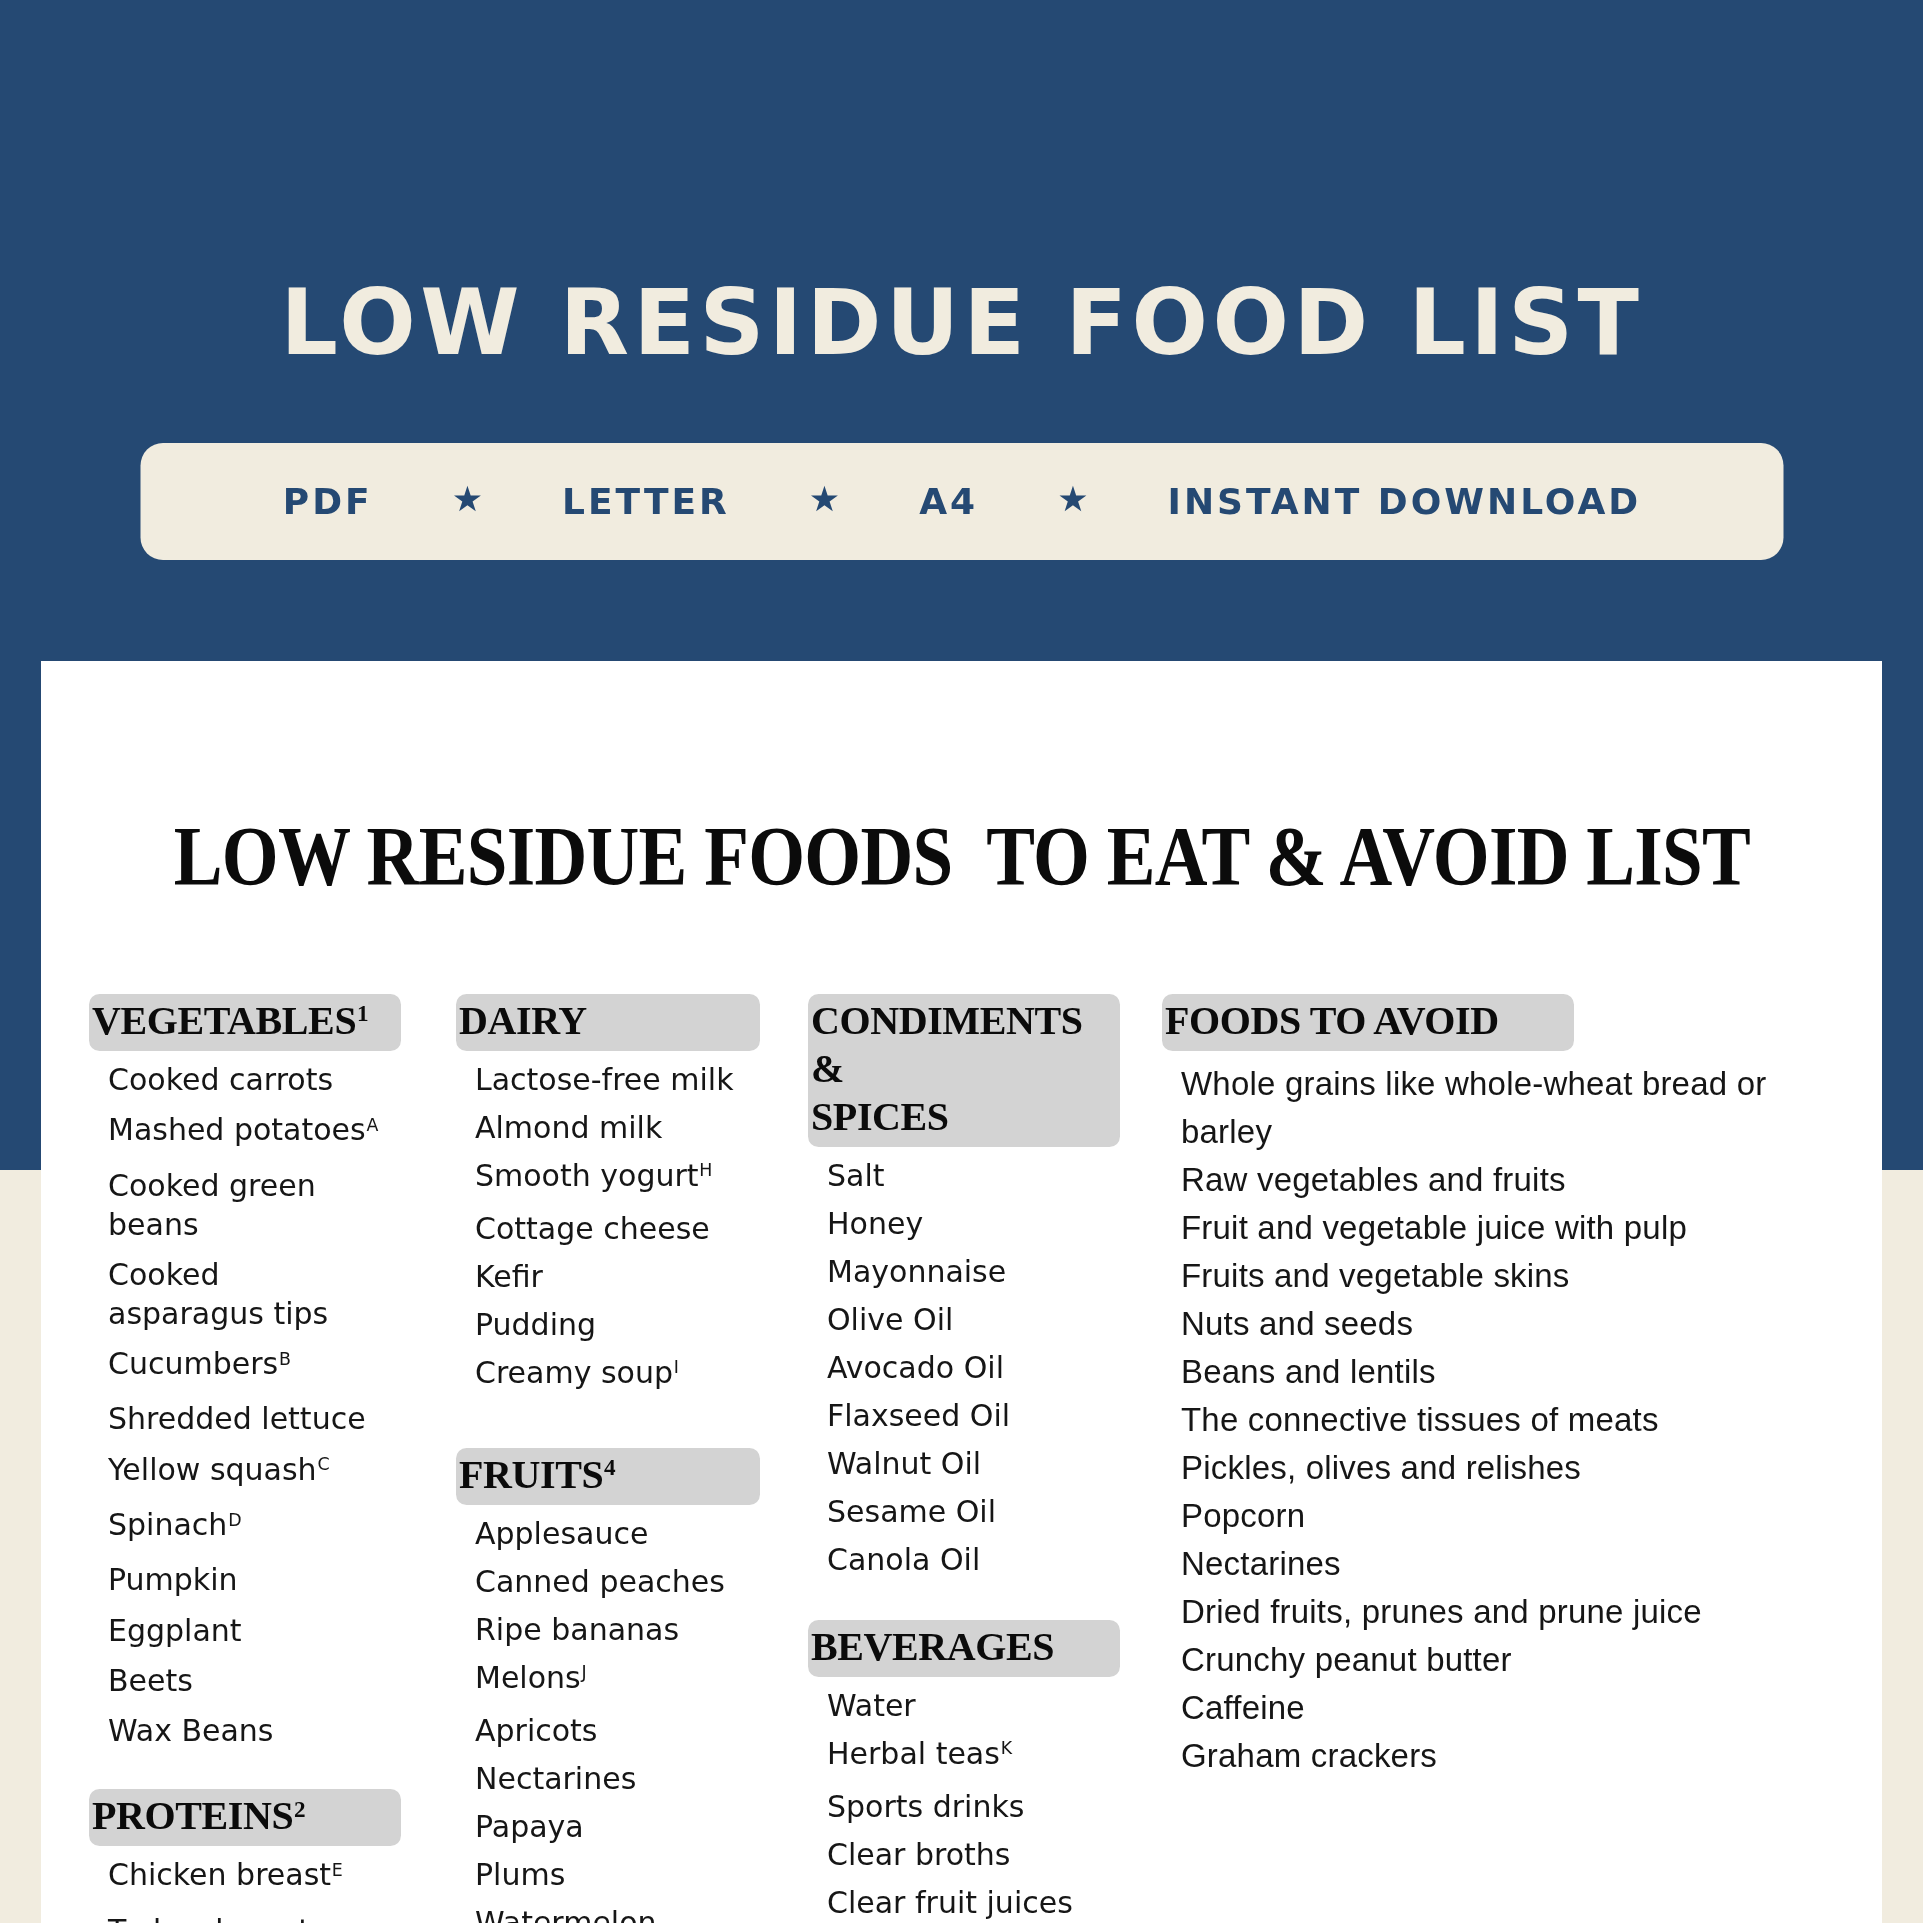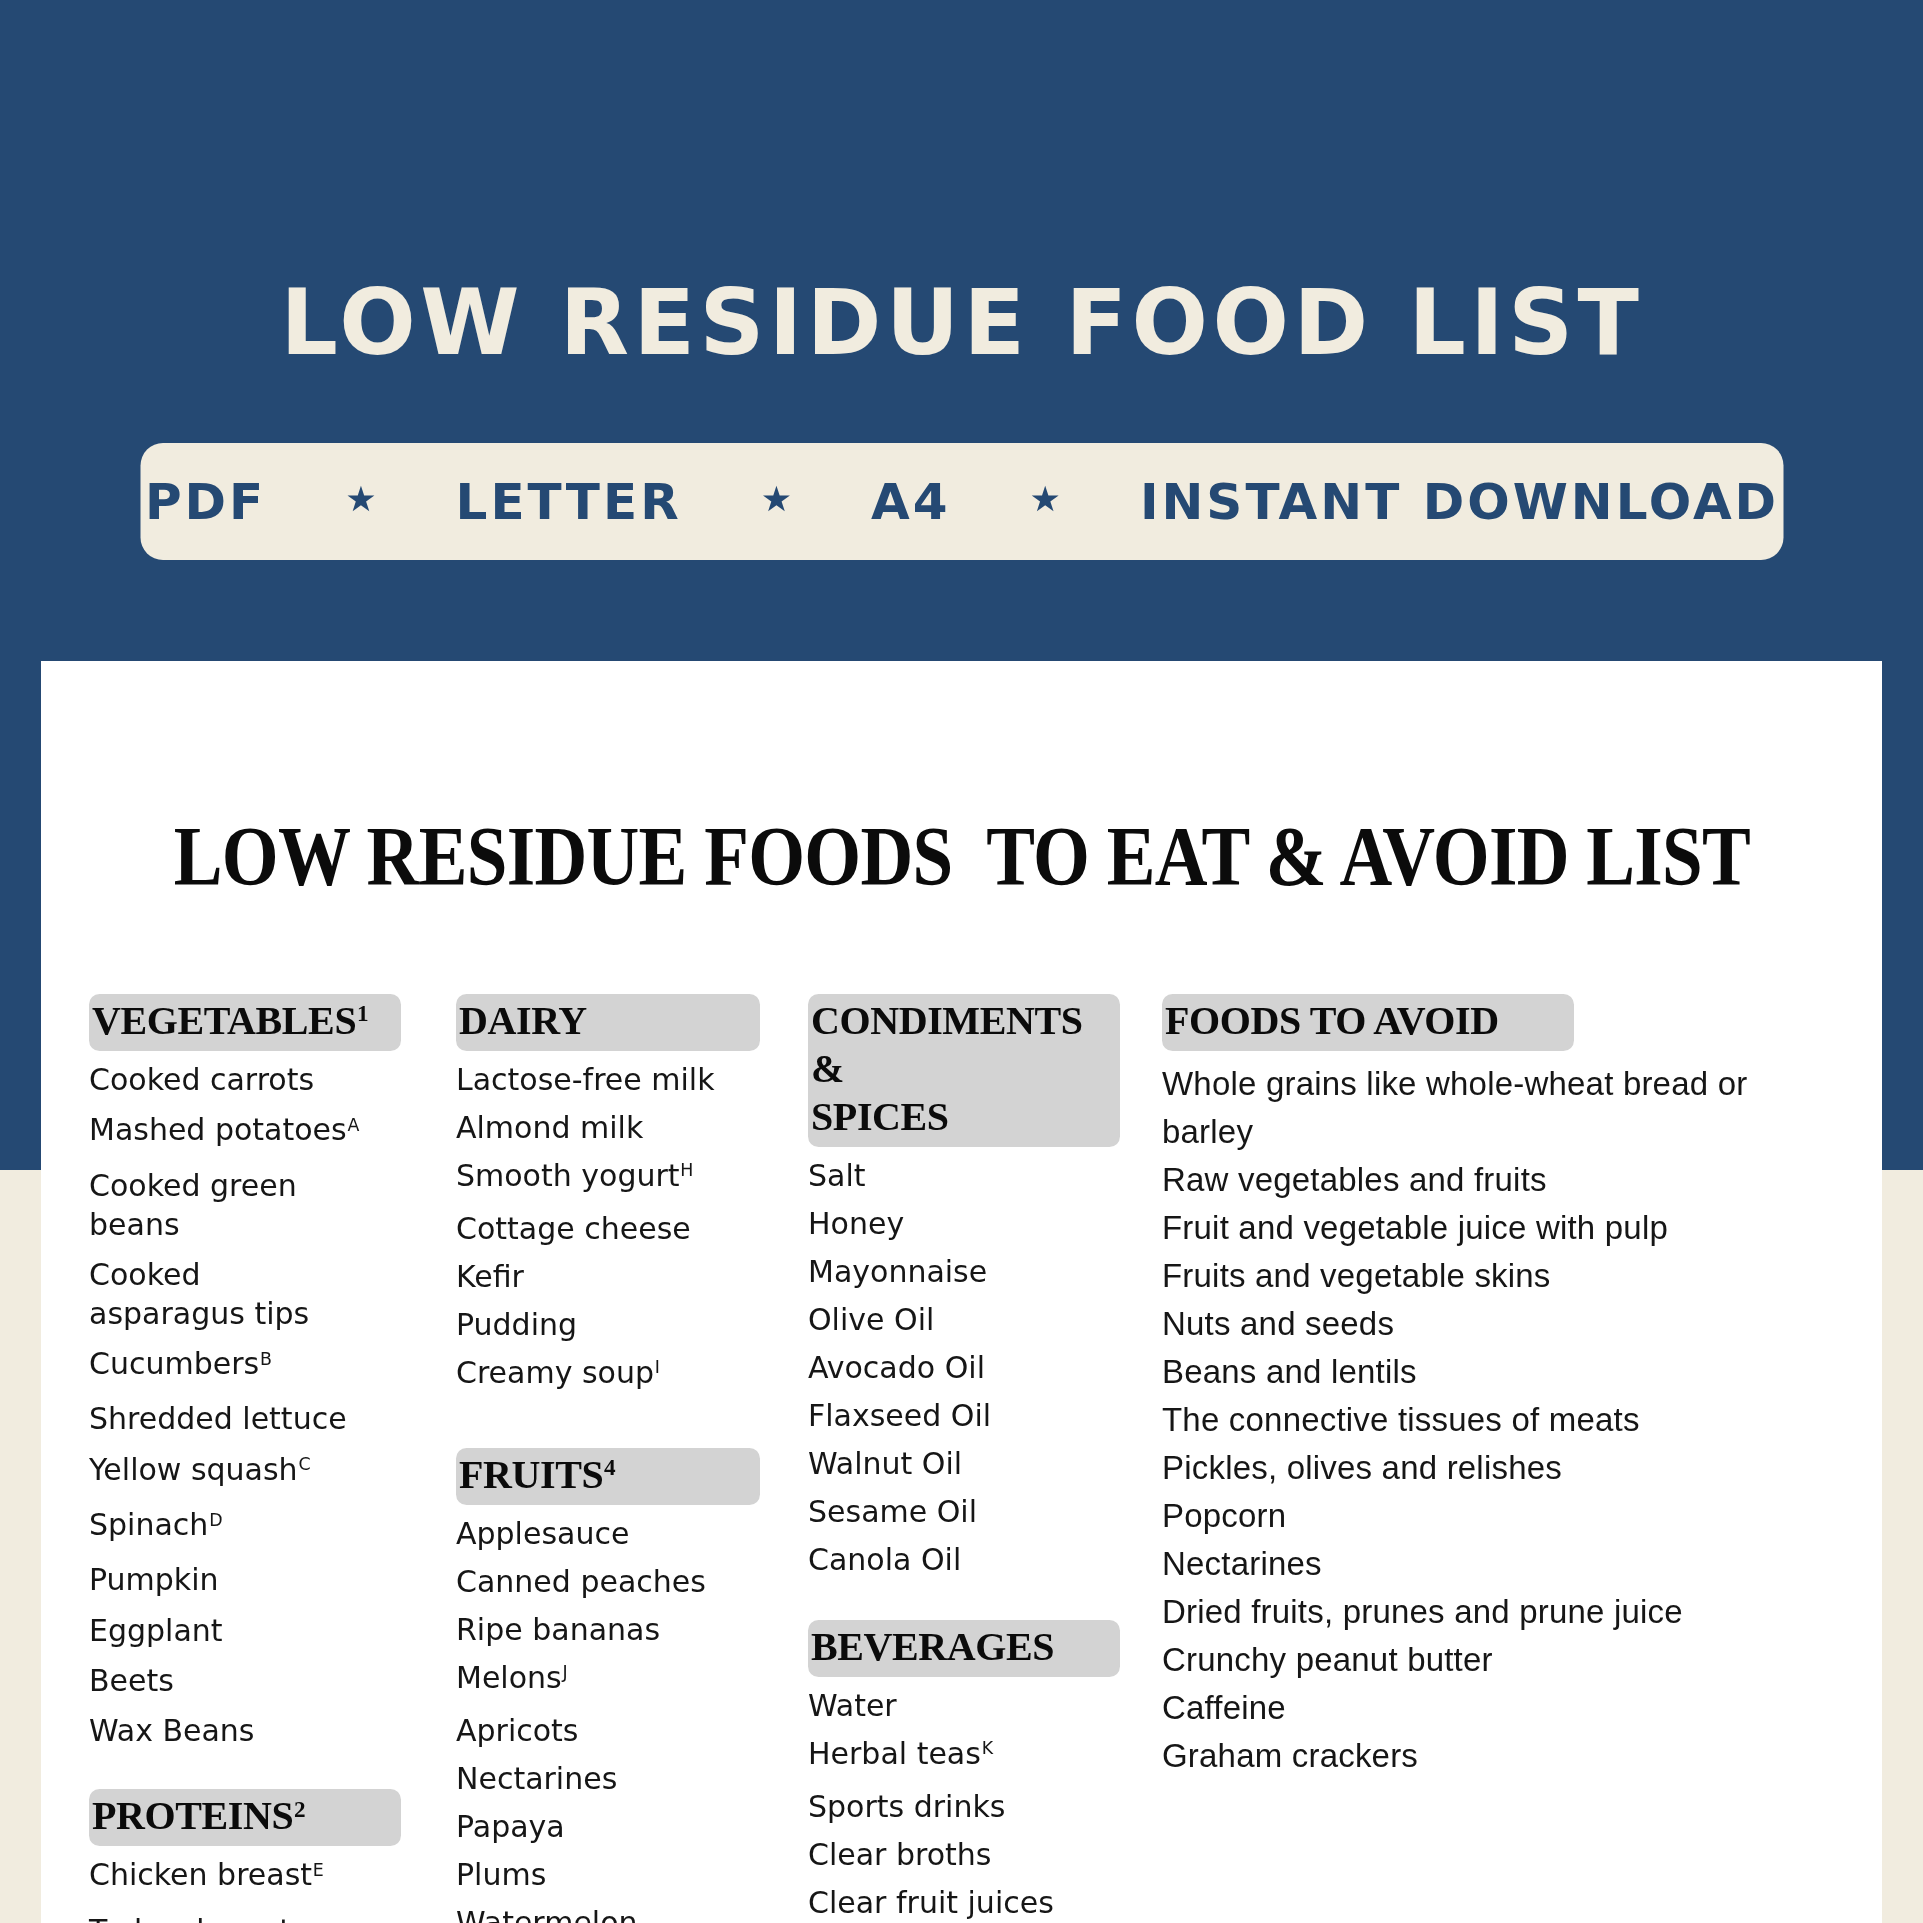--- a/index.html
+++ b/index.html
@@ -12,21 +12,21 @@
     position:absolute;top:278px;left:0;width:1924px;text-align:center;
     font-family:"DejaVu Sans",sans-serif;font-weight:700;font-size:90px;line-height:1;
     letter-spacing:4.5px;color:#f1ecdf;white-space:nowrap;
   }
   .banner{
     position:absolute;top:443px;left:50%;transform:translateX(-50%);
     width:1643px;height:117px;background:#f1ecdf;border-radius:22.5px;
     display:flex;align-items:center;justify-content:center;gap:79px;
   }
   .banner-item{
-    font-family:"DejaVu Sans",sans-serif;font-weight:700;font-size:50px;
+    font-family:"DejaVu Sans",sans-serif;font-weight:700;font-size:36px;
     letter-spacing:3px;color:#254973;white-space:nowrap;
   }
   .star{font-size:35px;color:#254973;transform:translateY(-3px);}
   .card{
     position:absolute;left:41px;top:661px;width:1841px;height:1270px;background:#ffffff;
   }
   .card-title{
     position:absolute;top:154px;left:0;width:1841px;text-align:center;line-height:1;
   }
   .card-title .inner{
@@ -46,21 +46,21 @@
     background:#d3d3d3;border-radius:10.5px;padding:3px 9px 6px 3px;
     font-family:"Liberation Serif",serif;font-weight:700;font-size:40px;line-height:1.2;
     color:#0b0b0b;letter-spacing:-0.4px;margin-bottom:9px;white-space:pre-line;
     box-sizing:border-box;width:312px;
   }
   .col2 .hbox{width:304px;}
   .col4 .hbox{width:412px;}
   .hbox .sup{font-size:58%;position:relative;top:-0.55em;margin-left:0.8px;}
   .item{
     font-size:30px;line-height:39px;color:#161616;white-space:pre-line;
-    font-family:"DejaVu Sans",sans-serif;margin-bottom:9px;
+    font-family:"DejaVu Sans",sans-serif;margin-bottom:9px;margin-left:19px;
   }
   .col1 .item{margin-bottom:11.3px;}
   .col4 .item{
     font-family:"Liberation Sans",sans-serif;font-size:33px;line-height:48px;
     margin-bottom:0;letter-spacing:0.2px;
   }
   .item .sup{font-size:58%;position:relative;top:-0.55em;margin-left:0.8px;}
 </style>
 </head>
 <body>

